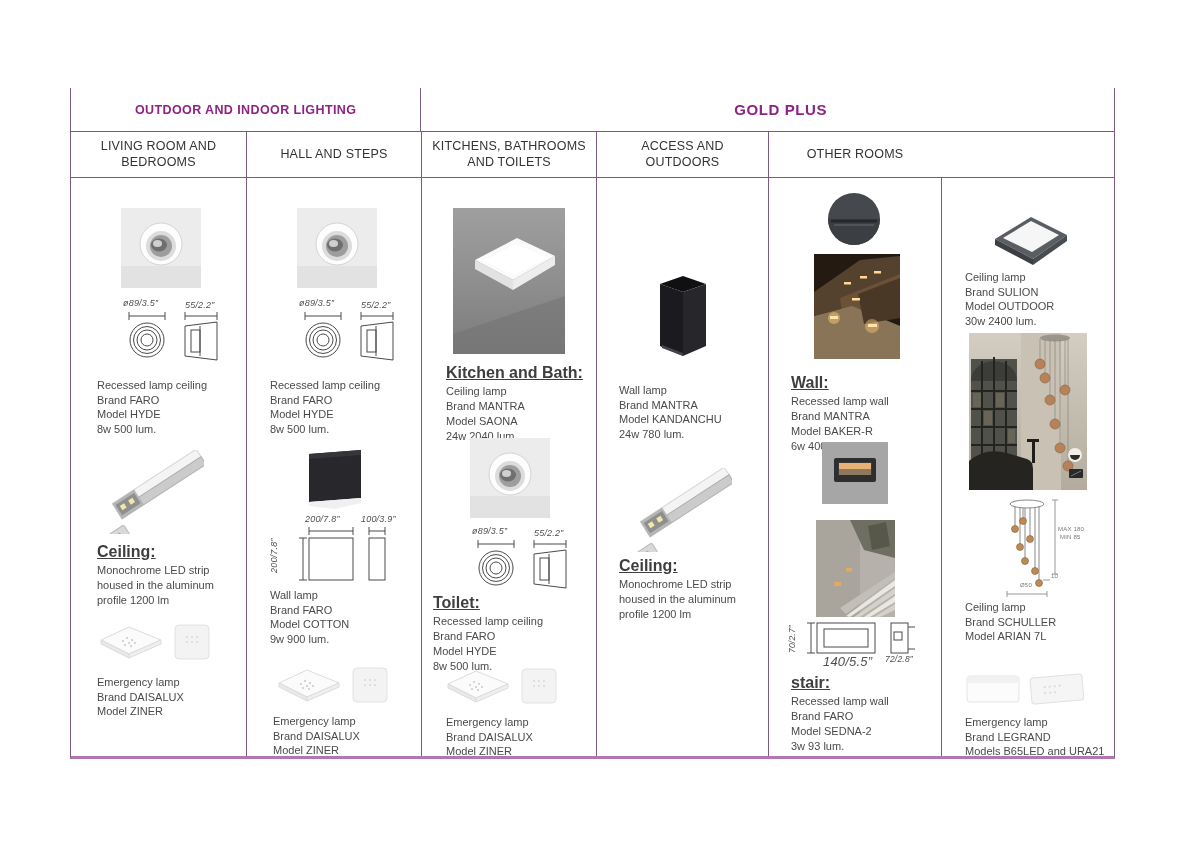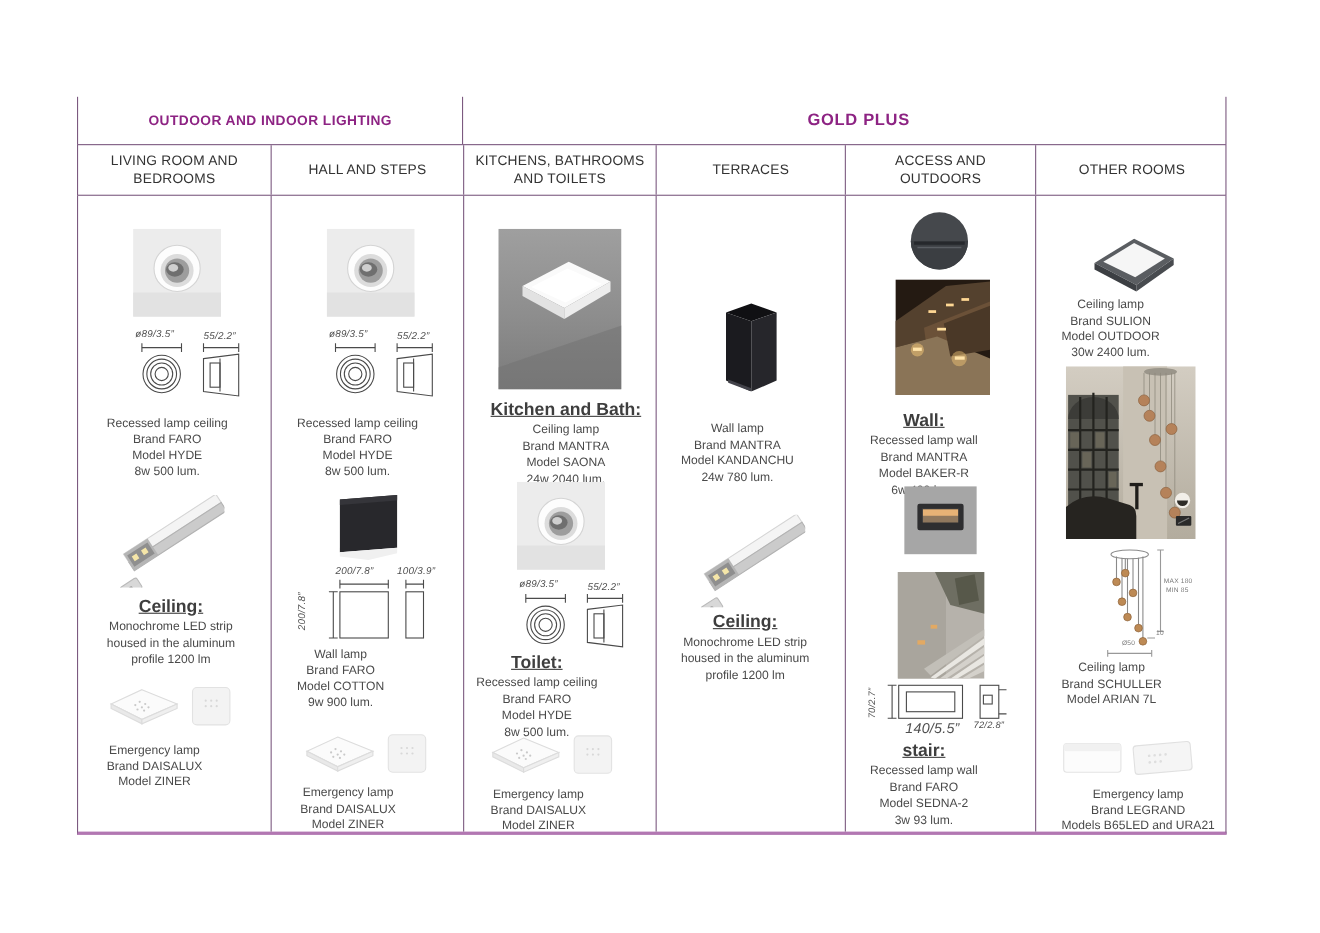--- a/index.html
+++ b/index.html
@@ -34,21 +34,21 @@
   .hw150{max-width:150px;} .hw160{max-width:160px;} .hw118{max-width:118px;}
 
   
   .bodyrow{left:70px;top:178px;width:1045px;height:581px;display:grid;
            grid-template-columns:175px 175px 175px 172px 173px 175px;
            border-left:1.5px solid var(--grid-line);border-right:1.5px solid var(--grid-line);
            border-bottom:3px solid var(--bottom-line);}
   .bodycell{position:relative;overflow:hidden;}
   .bodycell + .bodycell{border-left:1.5px solid var(--grid-line);}
 
-  .prod-text{font-size:11px;color:var(--body-text);line-height:1.34;text-align:center;}
+  .prod-text{font-size:11px;color:var(--body-text);line-height:1.34;}
   .prod-text div{white-space:nowrap;}
   .prod-heading{font-weight:bold;text-decoration:underline;color:#3e3e3e;font-size:16px;margin-bottom:1px;}
 
   .dim{position:absolute;font-size:9px;font-style:italic;color:#4f4f4f;white-space:nowrap;letter-spacing:.2px;}
   .dim.rot{transform-origin:0 100%;transform:rotate(-90deg);}
   .dim.tiny{font-size:6px;font-style:normal;color:#7a7a7a;line-height:1.15;}
 
   .diagram{position:absolute;}
   svg{display:block;}
 </style>
@@ -68,23 +68,20 @@
 
   <div class="abs headrow">
     <div class="headcell">
         <span class="hw150">LIVING ROOM AND BEDROOMS</span>
       </div>
     <div class="headcell">
         <span>HALL AND STEPS</span>
       </div>
     <div class="headcell">
         <span class="hw160">KITCHENS, BATHROOMS AND TOILETS</span>
-      </div>
-    <div class="headcell">
-        <span>TERRACES</span>
       </div>
     <div class="headcell">
         <span class="hw118">ACCESS AND OUTDOORS</span>
       </div>
     <div class="headcell">
         <span>OTHER ROOMS</span>
       </div>
   </div>
 
   <div class="abs bodyrow">

